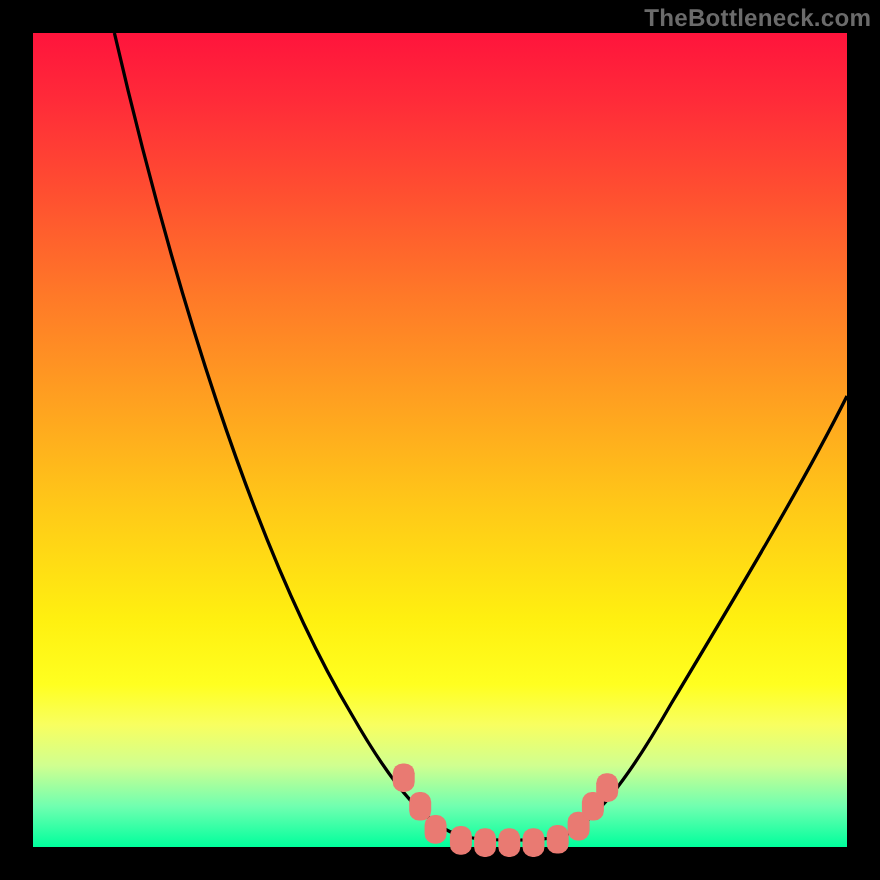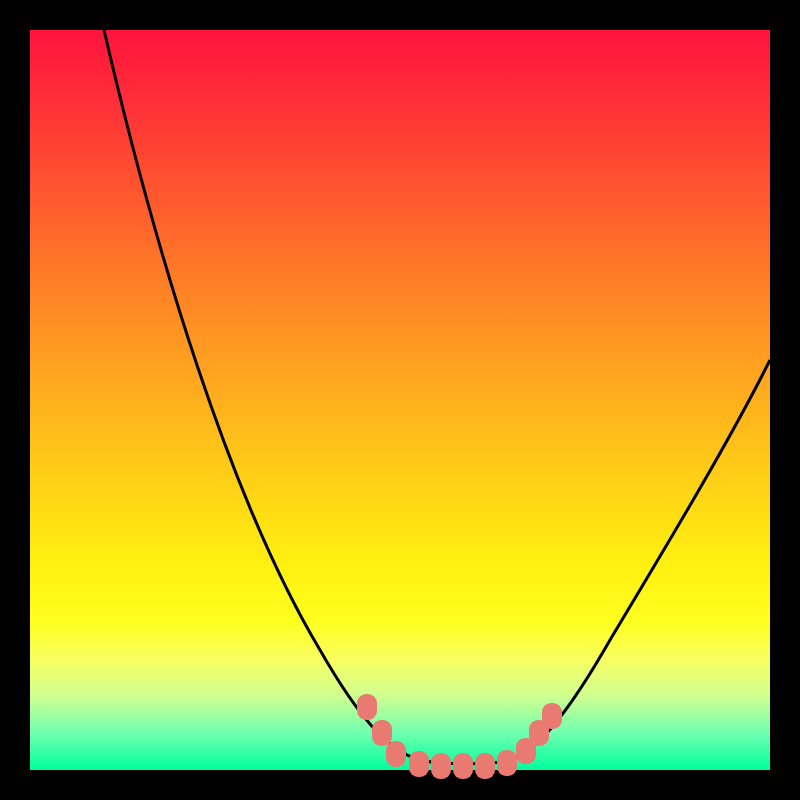--- a/index.html
+++ b/index.html
@@ -75,13 +75,14 @@
         <div class="marker" style="left: 410.7px; top: 735.56px;"></div>
         <div class="marker" style="left: 432.9px; top: 735.56px;"></div>
         <div class="marker" style="left: 455.1px; top: 735.56px;"></div>
         <div class="marker" style="left: 477.3px; top: 733.34px;"></div>
         <div class="marker" style="left: 495.8px; top: 720.76px;"></div>
         <div class="marker" style="left: 509.12px; top: 703px;"></div>
         <div class="marker" style="left: 521.7px; top: 685.98px;"></div>
       </div>
 
   </div>
+  <div class="watermark">TheBottleneck.com</div>
 </div>
 
 </body></html>

